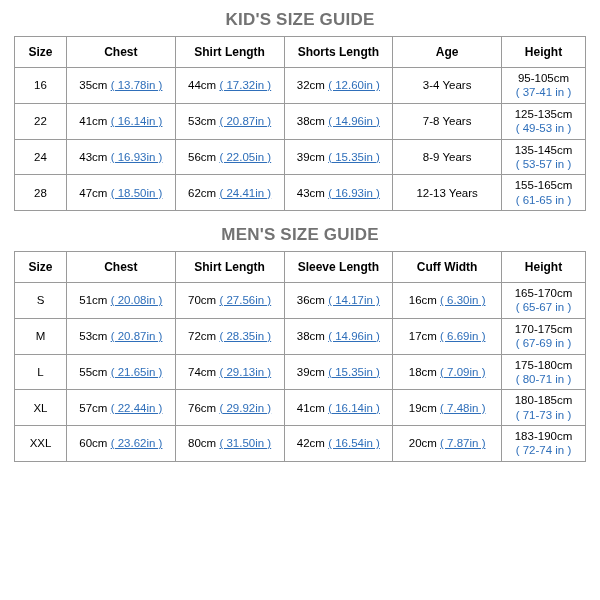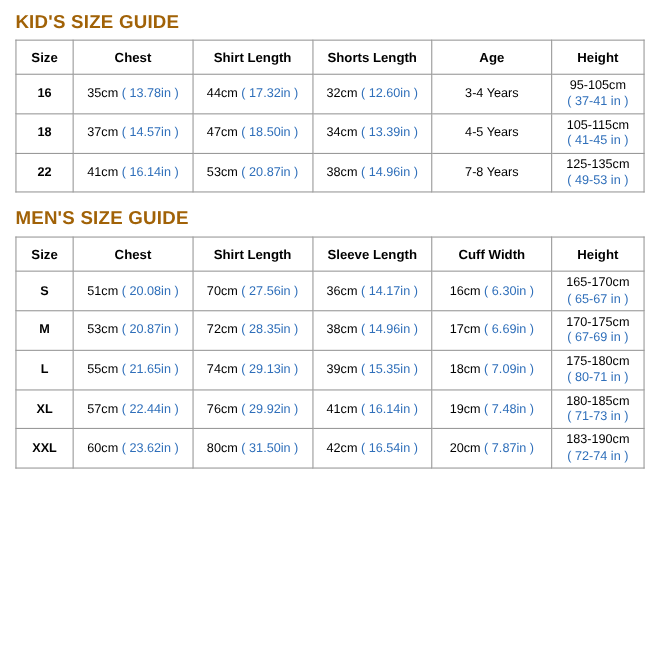--- a/index.html
+++ b/index.html
@@ -15,26 +15,26 @@
     overflow: hidden;
   }
   .page {
     width: 600px;
     height: 600px;
     box-sizing: border-box;
     padding: 6px 14px 0 14px;
     position: relative;
   }
   .title {
-    text-align: left;
+    text-align: center;
     font-size: 17px;
     font-weight: bold;
     letter-spacing: 0.2px;
     margin: 4px 0 6px 0;
-    color: #a16207;
+    color: #737373;
   }
   table.size-table {
     border-collapse: collapse;
     width: 100%;
     table-layout: fixed;
     background: #fff;
   }
   table.size-table td, table.size-table th {
     border: 1px solid #9a9a9a;
     padding: 0;
@@ -49,29 +49,30 @@
     height: 24px;
     padding: 3px 2px;
   }
   table.size-table tbody td {
     height: 27px;
     padding: 3px 3px;
   }
   .col-size { width: 52px; }
   .col-last { width: 84px; }
   .cell-size {
-    font-weight: bold;
+    font-weight: normal;
     font-size: 13.5px;
   }
   .metric {
     white-space: nowrap;
     text-align: right;
   }
   .inch {
     color: #2f6fba;
+    text-decoration: underline;
   }
   .stacked {
     line-height: 1.25;
   }
   .stacked .top { display: block; }
   .stacked .bot { display: block; color: #2f6fba; }
   .spacer-1 { height: 10px; }
 </style>
 </head>
 <body>
@@ -105,39 +106,50 @@
         <td><span class="metric">35cm</span> <span class="inch">( 13.78in )</span></td>
         <td><span class="metric">44cm</span> <span class="inch">( 17.32in )</span></td>
         <td><span class="metric">32cm</span> <span class="inch">( 12.60in )</span></td>
         <td>3-4 Years</td>
         <td class="stacked">
             <span class="top">95-105cm</span>
             <span class="bot">( 37-41 in )</span>
           </td>
       </tr>
       <tr>
-        <td class="cell-size">18</td>
-        <td><span class="metric">37cm</span> <span class="inch">( 14.57in )</span></td>
-        <td><span class="metric">47cm</span> <span class="inch">( 18.50in )</span></td>
-        <td><span class="metric">34cm</span> <span class="inch">( 13.39in )</span></td>
-        <td>4-5 Years</td>
-        <td class="stacked">
-            <span class="top">105-115cm</span>
-            <span class="bot">( 41-45 in )</span>
-          </td>
-      </tr>
-      <tr>
         <td class="cell-size">22</td>
         <td><span class="metric">41cm</span> <span class="inch">( 16.14in )</span></td>
         <td><span class="metric">53cm</span> <span class="inch">( 20.87in )</span></td>
         <td><span class="metric">38cm</span> <span class="inch">( 14.96in )</span></td>
         <td>7-8 Years</td>
         <td class="stacked">
             <span class="top">125-135cm</span>
             <span class="bot">( 49-53 in )</span>
+          </td>
+      </tr>
+      <tr>
+        <td class="cell-size">24</td>
+        <td><span class="metric">43cm</span> <span class="inch">( 16.93in )</span></td>
+        <td><span class="metric">56cm</span> <span class="inch">( 22.05in )</span></td>
+        <td><span class="metric">39cm</span> <span class="inch">( 15.35in )</span></td>
+        <td>8-9 Years</td>
+        <td class="stacked">
+            <span class="top">135-145cm</span>
+            <span class="bot">( 53-57 in )</span>
+          </td>
+      </tr>
+      <tr>
+        <td class="cell-size">28</td>
+        <td><span class="metric">47cm</span> <span class="inch">( 18.50in )</span></td>
+        <td><span class="metric">62cm</span> <span class="inch">( 24.41in )</span></td>
+        <td><span class="metric">43cm</span> <span class="inch">( 16.93in )</span></td>
+        <td>12-13 Years</td>
+        <td class="stacked">
+            <span class="top">155-165cm</span>
+            <span class="bot">( 61-65 in )</span>
           </td>
       </tr>
     </tbody>
   </table>
 
   <div class="spacer-1"></div>
 
   <div class="title">MEN'S SIZE GUIDE</div>
 
   <table class="size-table">

